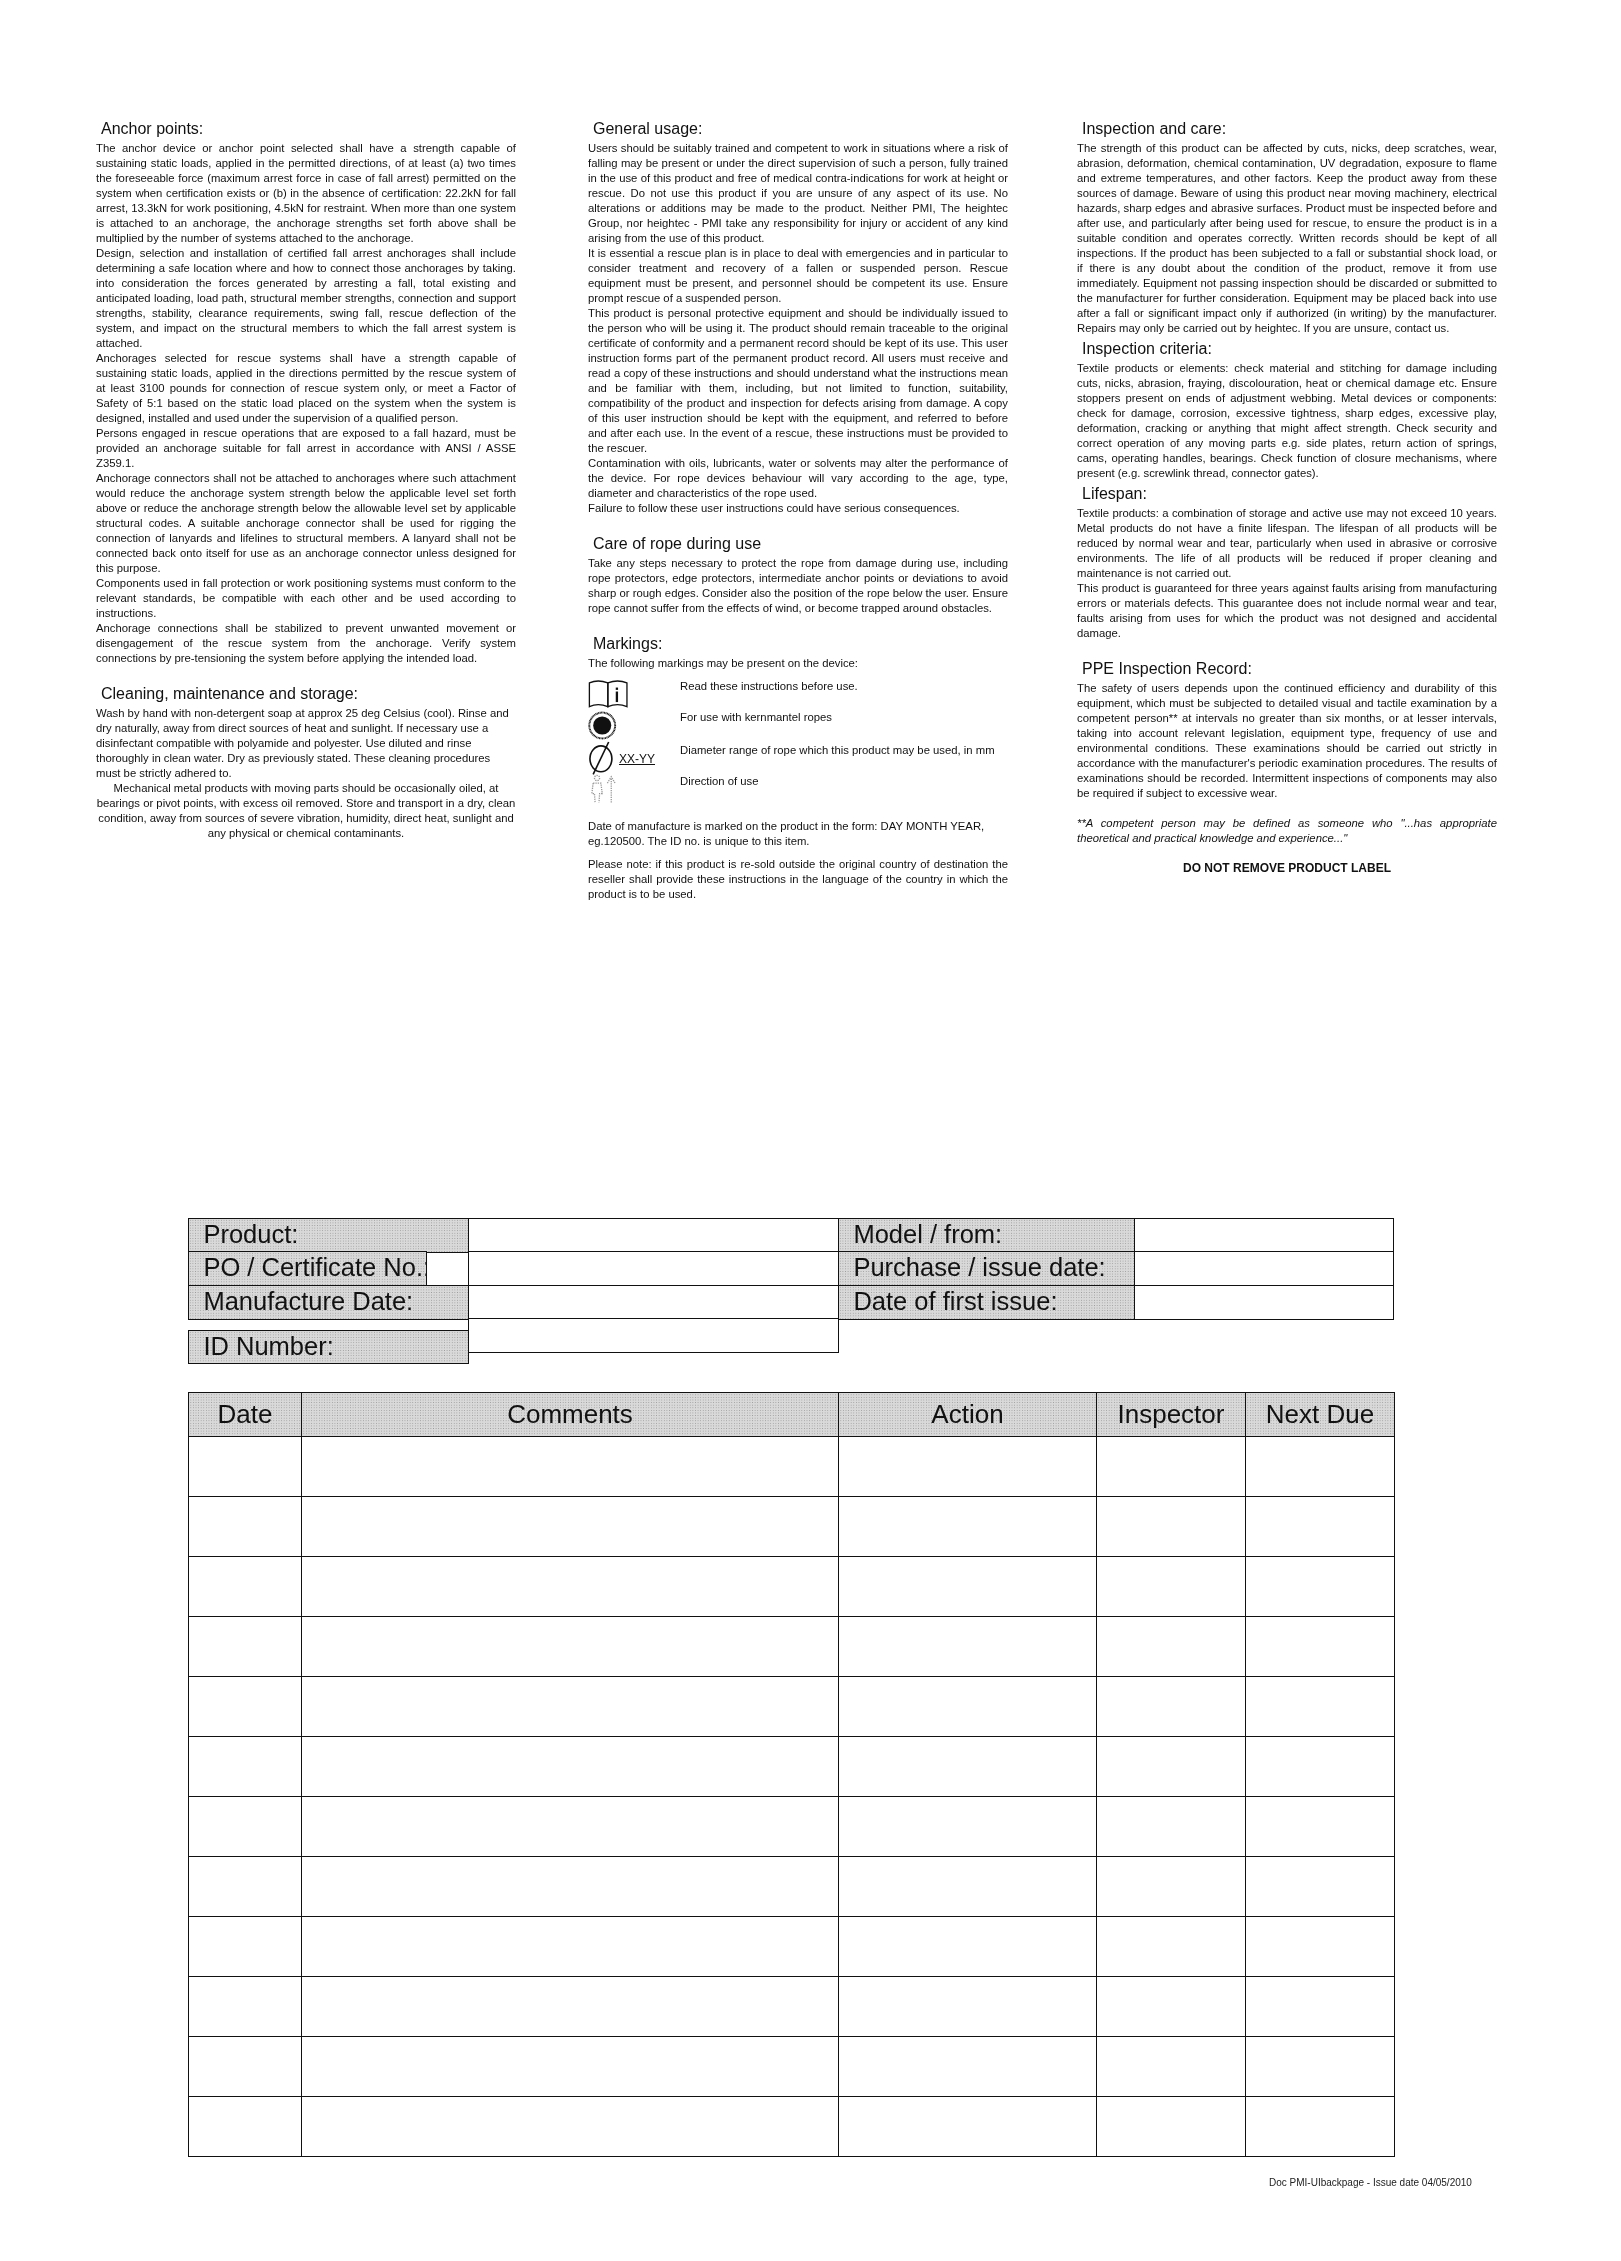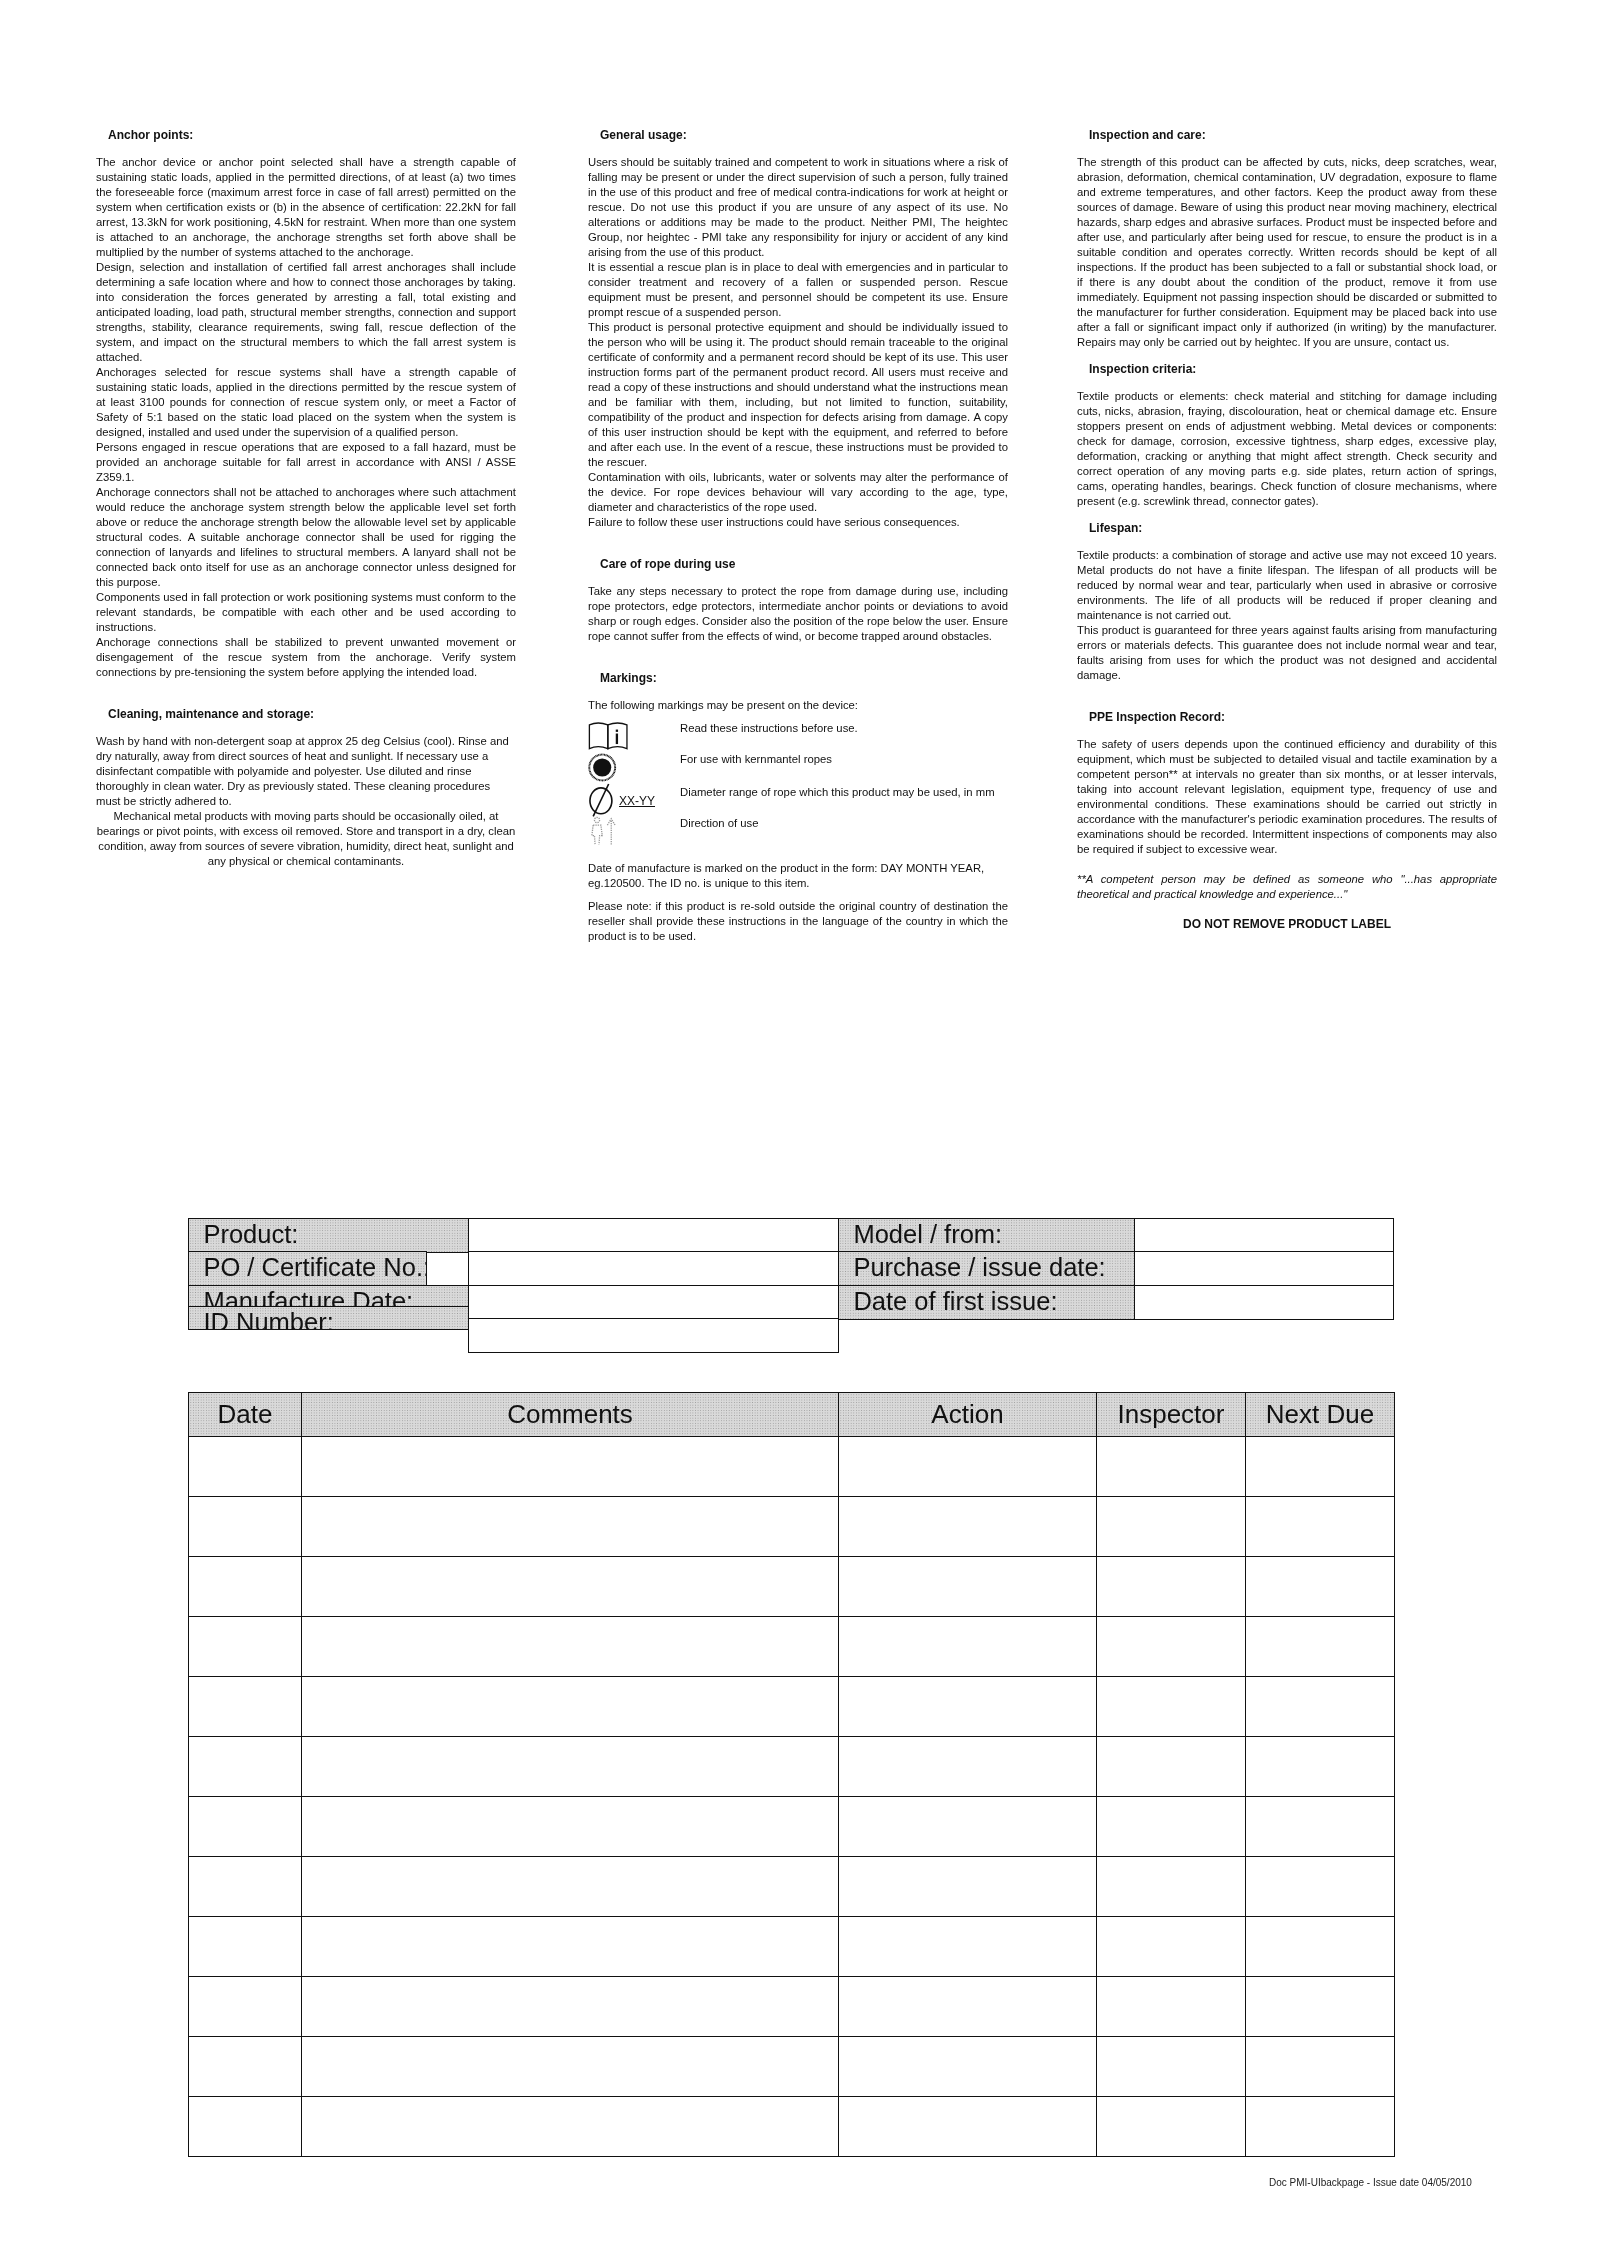--- a/index.html
+++ b/index.html
@@ -8,21 +8,21 @@
     font-family: "Liberation Sans", sans-serif; color: #111;
   }
   .col {
     position: absolute; top: 116px; width: 420px;
     font-size: 11.3px; line-height: 15px; text-align: justify;
   }
   .col-left { left: 96px; }
   .col-mid { left: 588px; }
   .col-right { left: 1077px; }
   .col h3 {
-    margin: 12px; font-size: 12px; font-weight: bold; line-height: 15px;
+    margin: 5px; font-size: 16px; font-weight: normal; line-height: 15px;
   }
   .col p { margin: 0; }
   .gap { height: 15px; }
   .gap-s { height: 7.9px; }
   .italic { font-style: italic; }
   .center-bold { text-align: center; font-weight: bold; font-size: 12px; }
 
   
   .mark-row { display: flex; align-items: flex-start; margin: 0; }
   .mark-icon { width: 92px; flex: 0 0 92px; position: relative; }
@@ -162,21 +162,21 @@
   <p class="center-bold">DO NOT REMOVE PRODUCT LABEL</p>
 </div>
 
 <div class="info-form">
   <div class="info-cell label" style="left:0;top:0;width:281px;height:35px">Product:</div>
   <div class="info-cell value" style="left:280px;top:0;width:371px;height:35px"></div>
   <div class="info-cell label" style="left:0;top:33px;width:239px;height:35px">PO / Certificate No.:</div>
   <div class="info-cell value" style="left:280px;top:33px;width:371px;height:35px"></div>
   <div class="info-cell label" style="left:0;top:67px;width:281px;height:35px">Manufacture Date:</div>
   <div class="info-cell value" style="left:280px;top:67px;width:371px;height:35px"></div>
-  <div class="info-cell label" style="left:0;top:88px;width:281px;height:24px">ID Number:</div>
+  <div class="info-cell label" style="left:0;top:112px;width:281px;height:34px">ID Number:</div>
   <div class="info-cell value" style="left:280px;top:100px;width:371px;height:35px"></div>
 
   <div class="info-cell label" style="left:650px;top:0;width:298px;height:35px">Model / from:</div>
   <div class="info-cell value" style="left:946px;top:0;width:260px;height:35px"></div>
   <div class="info-cell label" style="left:650px;top:33px;width:298px;height:35px">Purchase / issue date:</div>
   <div class="info-cell value" style="left:946px;top:33px;width:260px;height:35px"></div>
   <div class="info-cell label" style="left:650px;top:67px;width:298px;height:35px">Date of first issue:</div>
   <div class="info-cell value" style="left:946px;top:67px;width:260px;height:35px"></div>
 </div>
 

